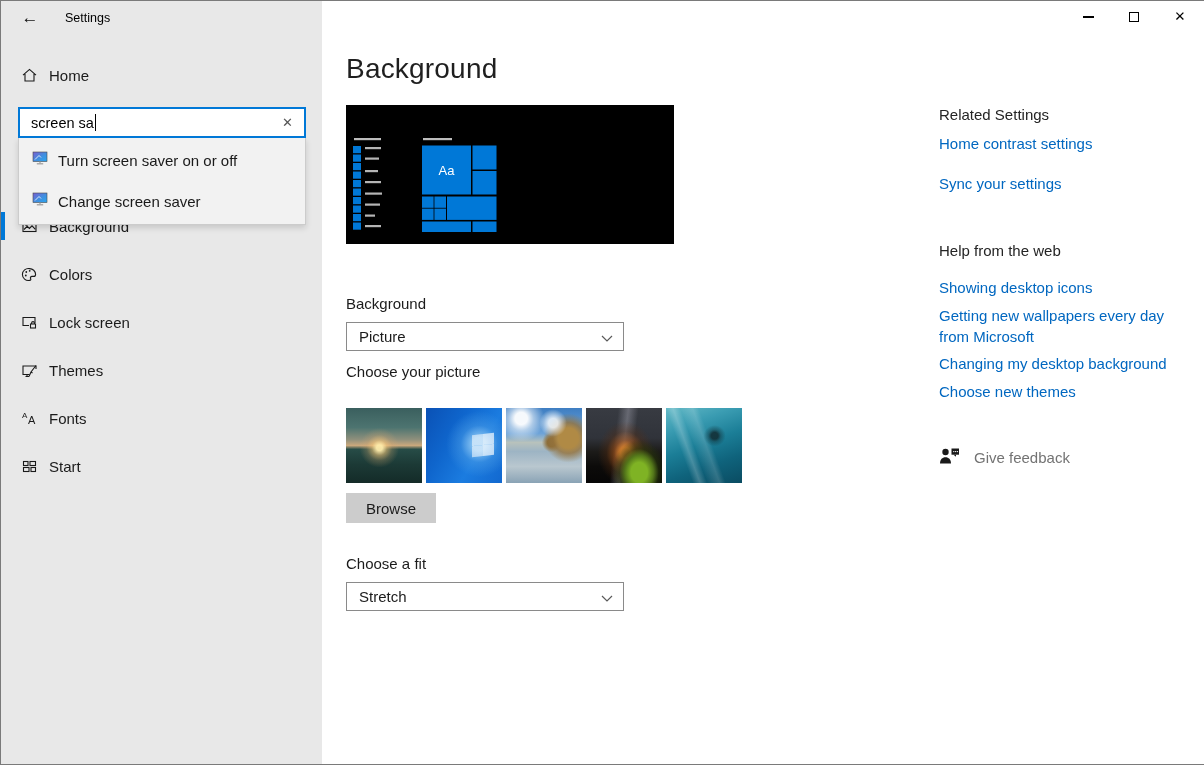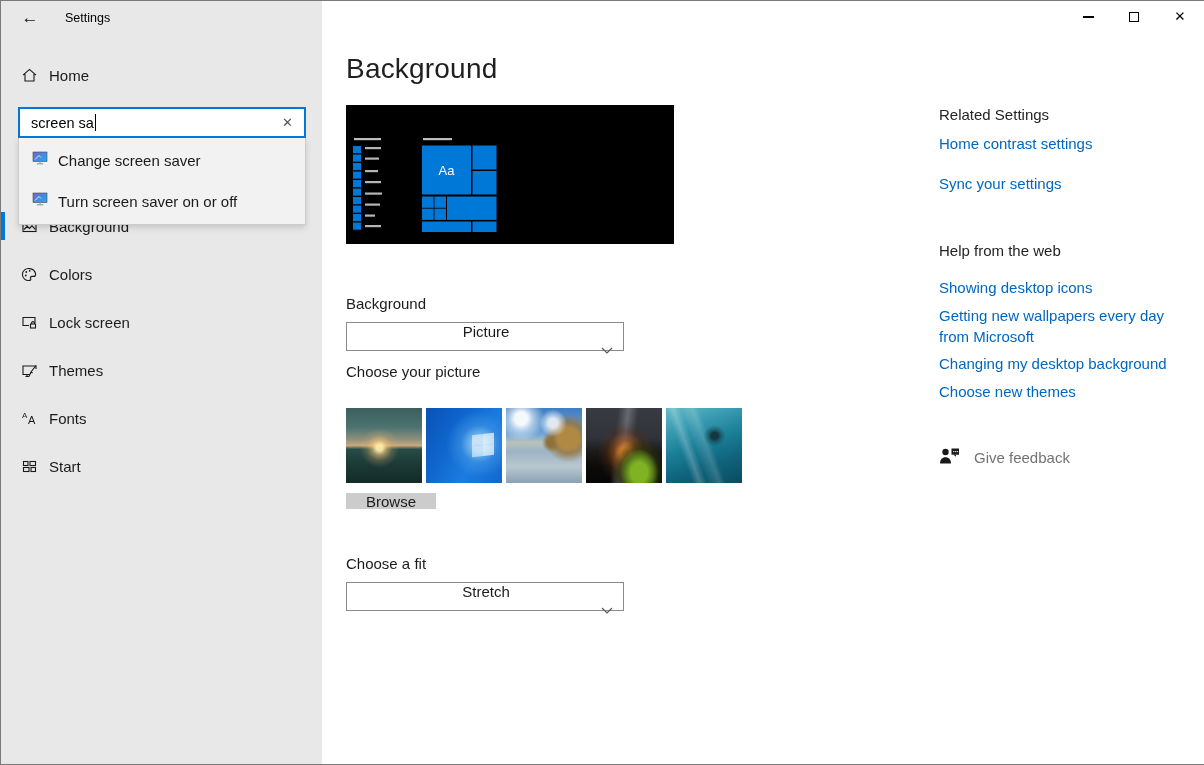--- a/index.html
+++ b/index.html
@@ -28,27 +28,27 @@
   .suggest-item { height:41px; display:flex; align-items:center; padding-left:13px; cursor:pointer; }
   .suggest-item .lbl { margin-left:10px; font-size:15px; color:#1a1a1a; }
 
   
   .main { position:absolute; left:321px; top:0; width:883px; height:100%; background:#fff; }
   .page-title { position:absolute; left:24px; top:52px; font-size:28px; font-weight:300; color:#1f1f1f; letter-spacing:.2px; }
 
   .preview { position:absolute; left:24px; top:104px; width:328px; height:139px; background:#000; }
 
   .field-label { position:absolute; left:24px; font-size:15px; color:#1b1b1b; }
-  .select { position:absolute; left:24px; width:278px; height:29px; background:#fff; border:1.5px solid #8a8a8a; display:flex; align-items:center; padding:0 10px 0 12px; cursor:pointer;flex-direction:column; }
+  .select { position:absolute; left:24px; width:278px; height:29px; background:#fff; border:1.5px solid #8a8a8a; display:flex; align-items:center; padding:0 10px 0 12px; cursor:pointer; }
   .select .val { font-size:15px; color:#1b1b1b; }
   .select .chev { margin-left:auto; }
 
   .thumbs { position:absolute; left:24px; top:407px; display:flex; gap:4px; }
   .thumb { width:76px; height:75px; cursor:pointer; position:relative; overflow:hidden; }
-  .browse-btn { position:absolute; left:24px; top:492px; width:90px; height:16px; background:#cccccc; border:none; font-size:15px; color:#1b1b1b; font-family:inherit; cursor:pointer; }
+  .browse-btn { position:absolute; left:24px; top:492px; width:90px; height:30px; background:#cccccc; border:none; font-size:15px; color:#1b1b1b; font-family:inherit; cursor:pointer; }
 
   
   .t-ocean { background:
       radial-gradient(circle at 44% 53%, rgba(255,236,170,.95) 0 5%, rgba(250,200,120,.55) 13%, rgba(220,170,110,.25) 22%, transparent 34%),
       linear-gradient(to bottom, #3a5f5e 0%, #4d7470 26%, #8f907c 42%, #caa87c 50%, #274c47 55%, #1c3a36 75%, #142b28 100%); }
   .t-win { background:
       radial-gradient(circle at 70% 48%, rgba(150,205,245,.85) 0 10%, rgba(80,160,230,.45) 28%, transparent 50%),
       linear-gradient(120deg, #0a51b5 0%, #0f66cd 35%, #1b7ce0 65%, #1268cf 100%); }
   .t-win .pane { position:absolute; left:46px; top:26px; width:22px; height:22px;
       background:linear-gradient(to right, rgba(255,255,255,.38) 48%, transparent 48% 52%, rgba(255,255,255,.55) 52%),
@@ -175,46 +175,46 @@
     <div class="search-box">
       <span class="search-text">screen sa</span>
       <span class="caret"></span>
       <span class="search-clear">✕</span>
     </div>
 
     <div class="suggest">
       <div class="suggest-item">
         <span>
           <svg width="16" height="15" viewBox="0 0 16 15">
+              <rect x="1" y="1" width="14" height="9.5" fill="url(#scrg)" stroke="#4a4a4a" stroke-width=".6"></rect>
+              <path d="M3 8.5 L7 4.5 L9 6.5" stroke="#fff" stroke-width=".8" fill="none"></path>
+              <line x1="8" y1="10.5" x2="8" y2="12.2" stroke="#9a9a9a" stroke-width="1.2"></line>
+              <line x1="4.8" y1="12.8" x2="11.2" y2="12.8" stroke="#9a9a9a" stroke-width="1.2"></line>
+            </svg>
+        </span>
+        <span class="lbl">Turn screen saver on or off</span>
+      </div>
+      <div class="suggest-item">
+        <span>
+          <svg width="16" height="15" viewBox="0 0 16 15">
               <defs>
                 <linearGradient id="scrg" x1="0" y1="0" x2="1" y2="1">
                   <stop offset="0" stop-color="#7a5fd0"></stop>
                   <stop offset=".55" stop-color="#3f8fe0"></stop>
                   <stop offset="1" stop-color="#2aa7f0"></stop>
                 </linearGradient>
               </defs>
               <rect x="1" y="1" width="14" height="9.5" fill="url(#scrg)" stroke="#4a4a4a" stroke-width=".6"></rect>
               <path d="M3 8.5 L7 4.5 L9 6.5" stroke="#fff" stroke-width=".8" fill="none"></path>
               <line x1="8" y1="10.5" x2="8" y2="12.2" stroke="#9a9a9a" stroke-width="1.2"></line>
               <line x1="4.8" y1="12.8" x2="11.2" y2="12.8" stroke="#9a9a9a" stroke-width="1.2"></line>
             </svg>
         </span>
         <span class="lbl">Change screen saver</span>
       </div>
-      <div class="suggest-item">
-        <span>
-          <svg width="16" height="15" viewBox="0 0 16 15">
-              <rect x="1" y="1" width="14" height="9.5" fill="url(#scrg)" stroke="#4a4a4a" stroke-width=".6"></rect>
-              <path d="M3 8.5 L7 4.5 L9 6.5" stroke="#fff" stroke-width=".8" fill="none"></path>
-              <line x1="8" y1="10.5" x2="8" y2="12.2" stroke="#9a9a9a" stroke-width="1.2"></line>
-              <line x1="4.8" y1="12.8" x2="11.2" y2="12.8" stroke="#9a9a9a" stroke-width="1.2"></line>
-            </svg>
-        </span>
-        <span class="lbl">Turn screen saver on or off</span>
-      </div>
     </div>
   </div>
 
   <div class="main">
 
     <h1 class="page-title">Background</h1>
 
     <div class="preview">
       <svg width="328" height="139" viewBox="0 0 328 139">
 

